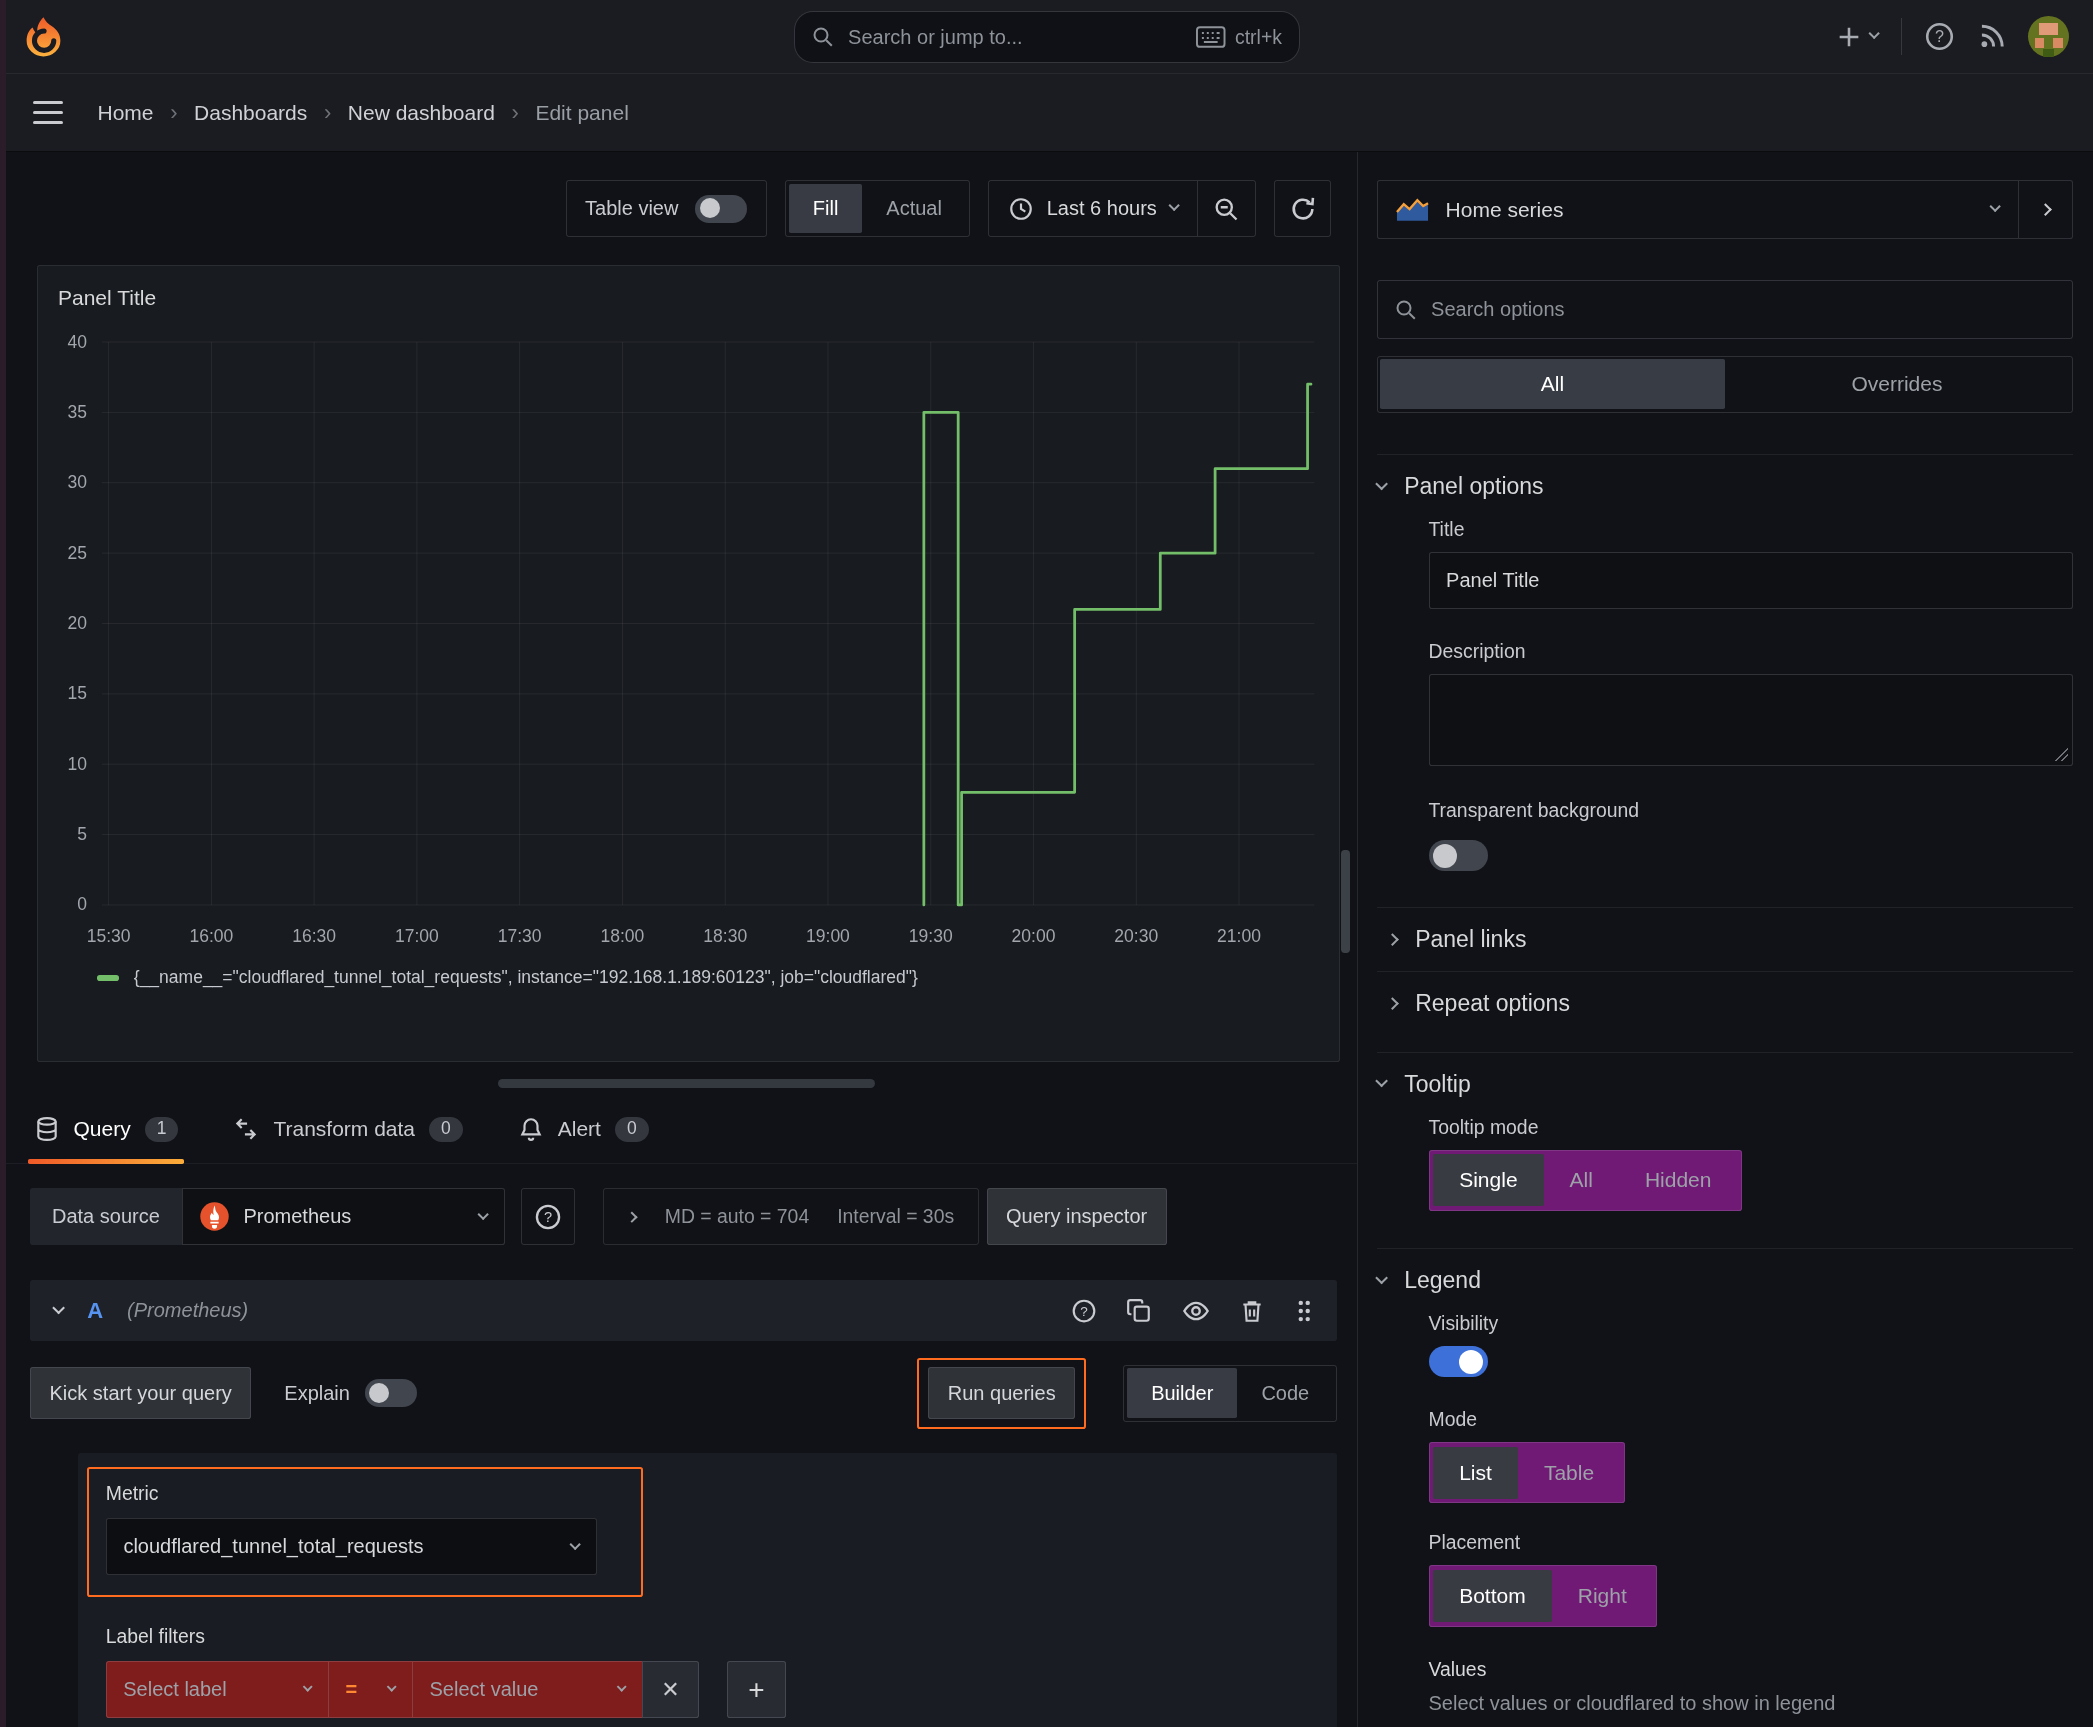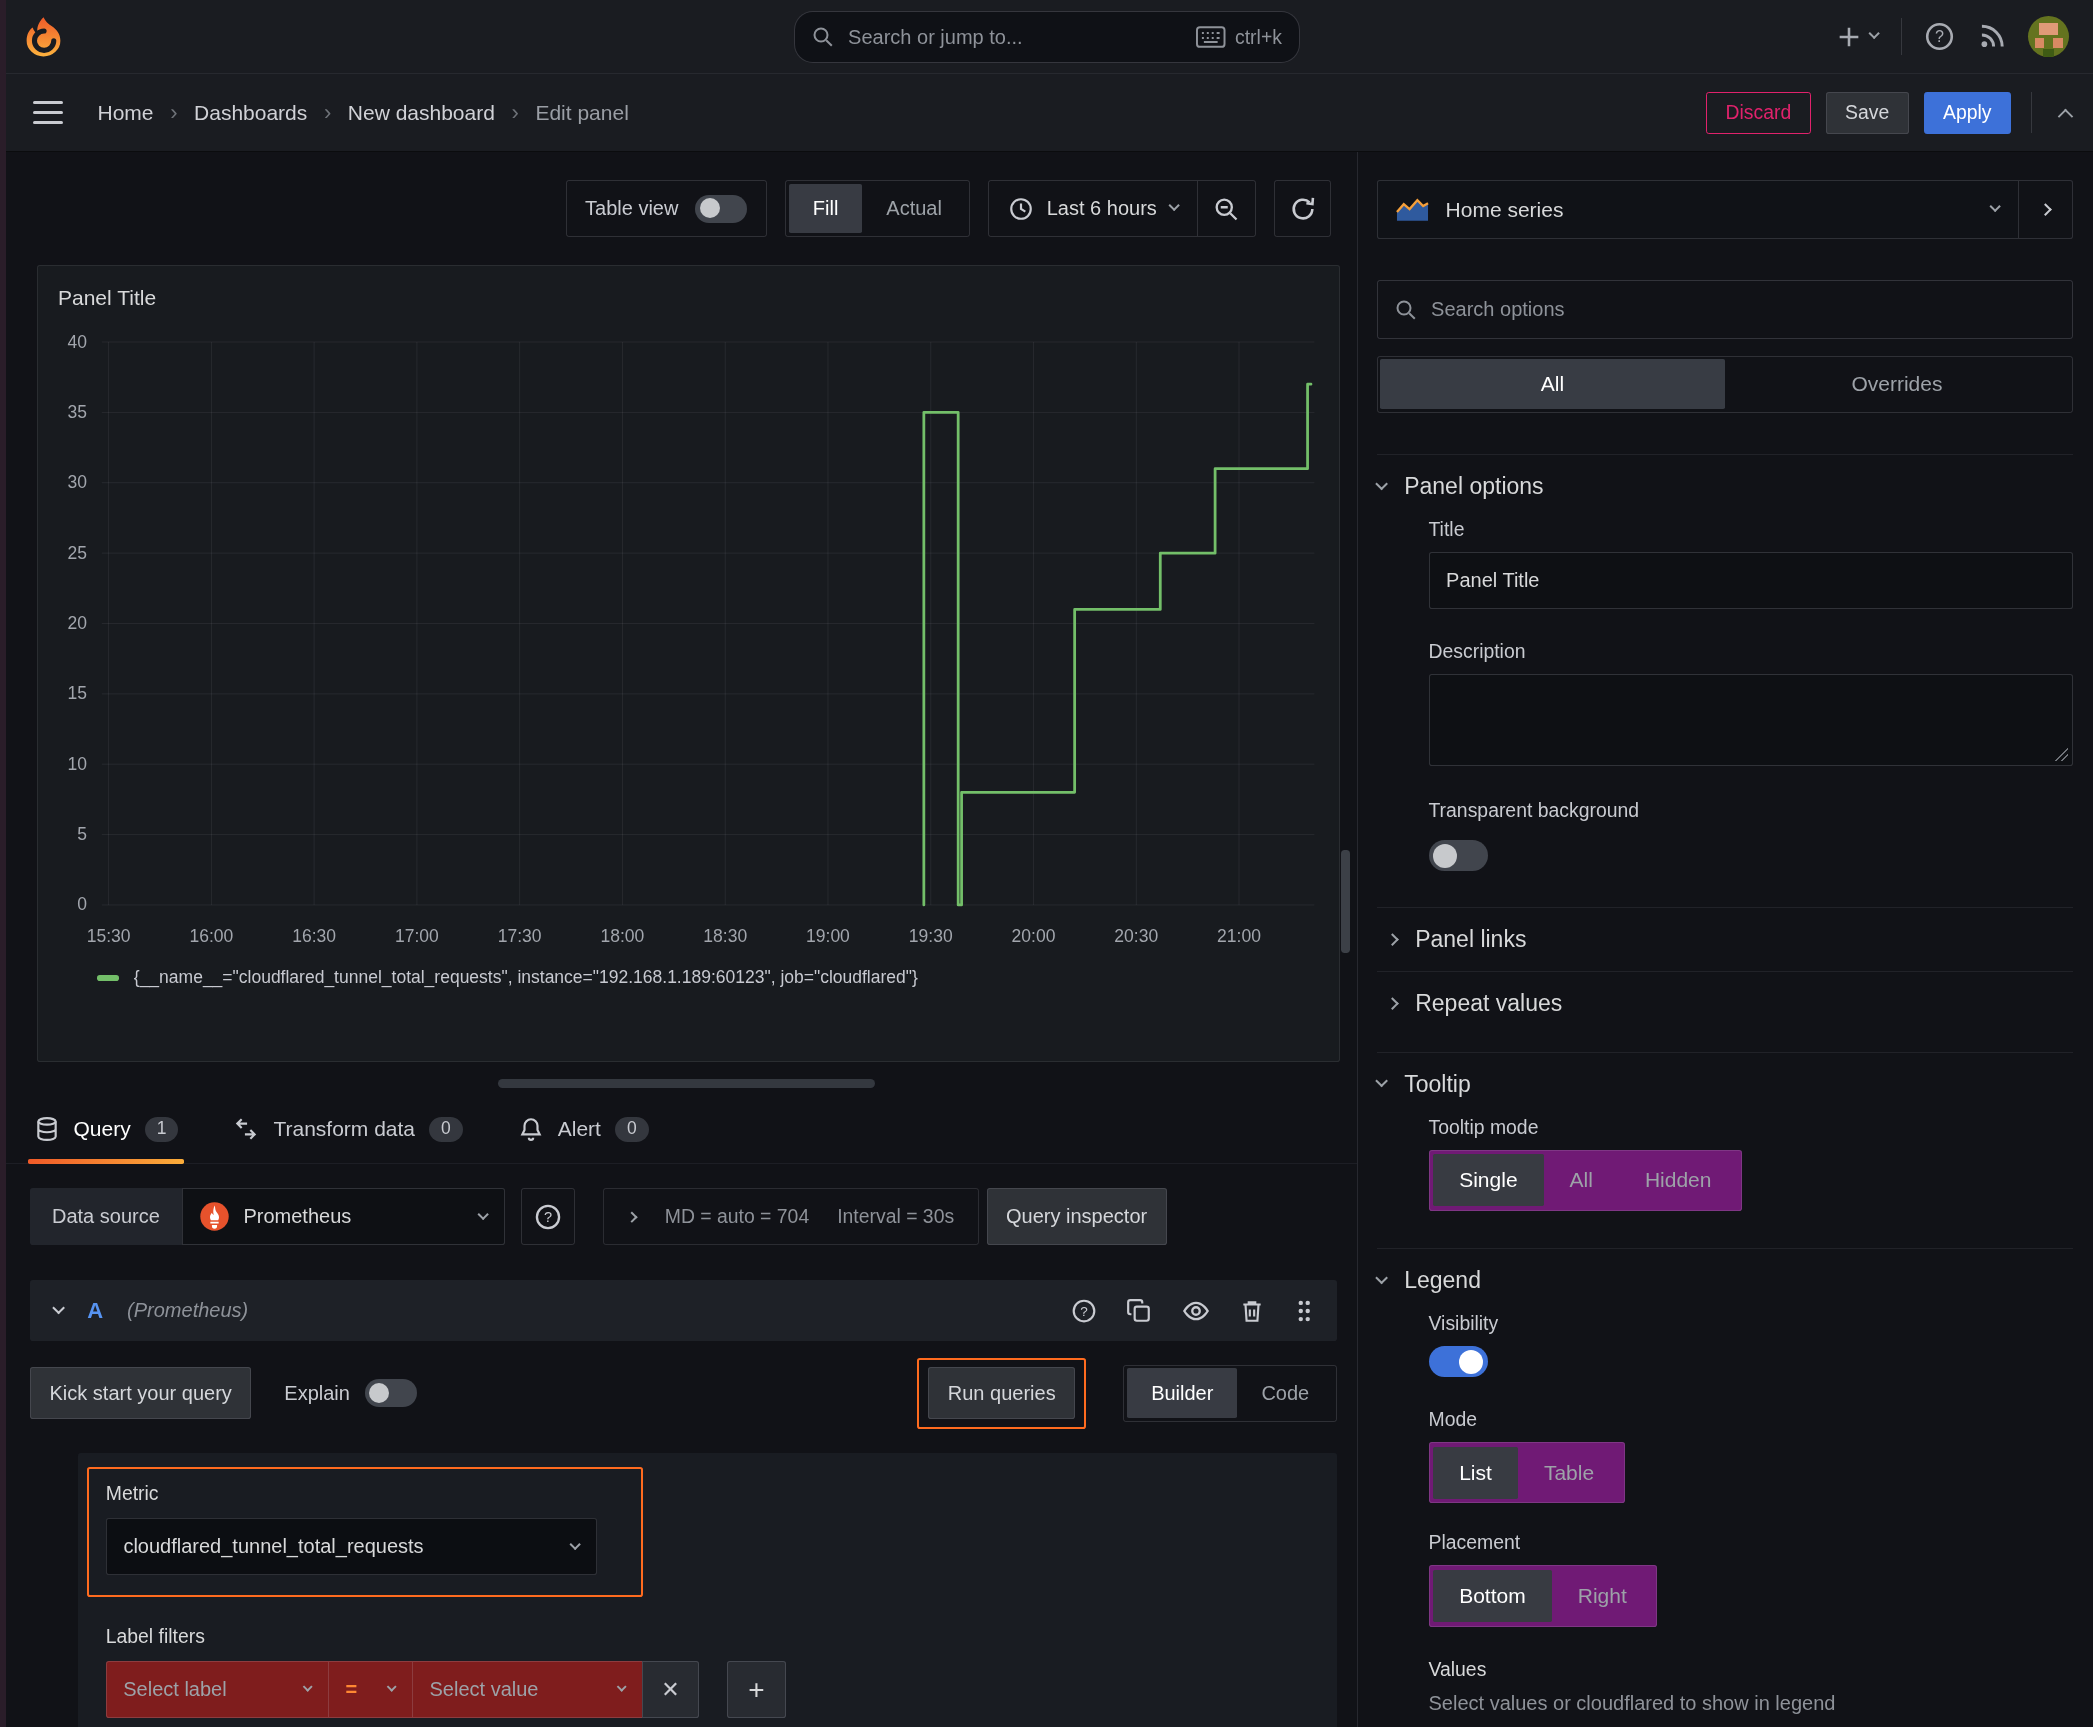--- a/index.html
+++ b/index.html
@@ -221,27 +221,20 @@
     </span>
   <nav class="crumbs">
     <span>Home</span>
     <span class="sep">›</span>
     <span>Dashboards</span>
     <span class="sep">›</span>
     <span>New dashboard</span>
     <span class="sep">›</span>
     <span class="current">Edit panel</span>
   </nav>
-  <div class="nav-actions">
-    <button class="btn danger-outline">Discard</button>
-    <button class="btn">Save</button>
-    <button class="btn primary">Apply</button>
-    <span class="vdiv" style="height:41px;margin-left:5.5px"></span>
-    <span class="chev up" style="margin-left:13px"></span>
-  </div>
 </div>
 
 <div class="content">
 
   <div class="left-pane">
 
     <div class="pane-toolbar">
       <div class="tb-box" style="padding:0 18.5px;gap:16.6px">
         <span class="tb-label">Table view</span>
         <span class="toggle sm"></span>
@@ -535,21 +528,21 @@
     </div>
 
     <div class="hr" style="margin-top:33px"></div>
     <div class="sect" style="padding-left:11px">
       <span class="chev right" style="width:9.2px;height:9.2px"></span>
       <span>Panel links</span>
     </div>
     <div class="hr"></div>
     <div class="sect" style="padding-left:11px">
       <span class="chev right" style="width:9.2px;height:9.2px"></span>
-      <span>Repeat values</span>
+      <span>Repeat options</span>
     </div>
 
     <div class="hr" style="margin-top:16.6px"></div>
     <div class="sect">
       <span class="chev down" style="width:9.2px;height:9.2px"></span>
       <span>Tooltip</span>
     </div>
     <div class="sect-body">
       <div class="field-label">Tooltip mode</div>
       <div class="radio-group">

